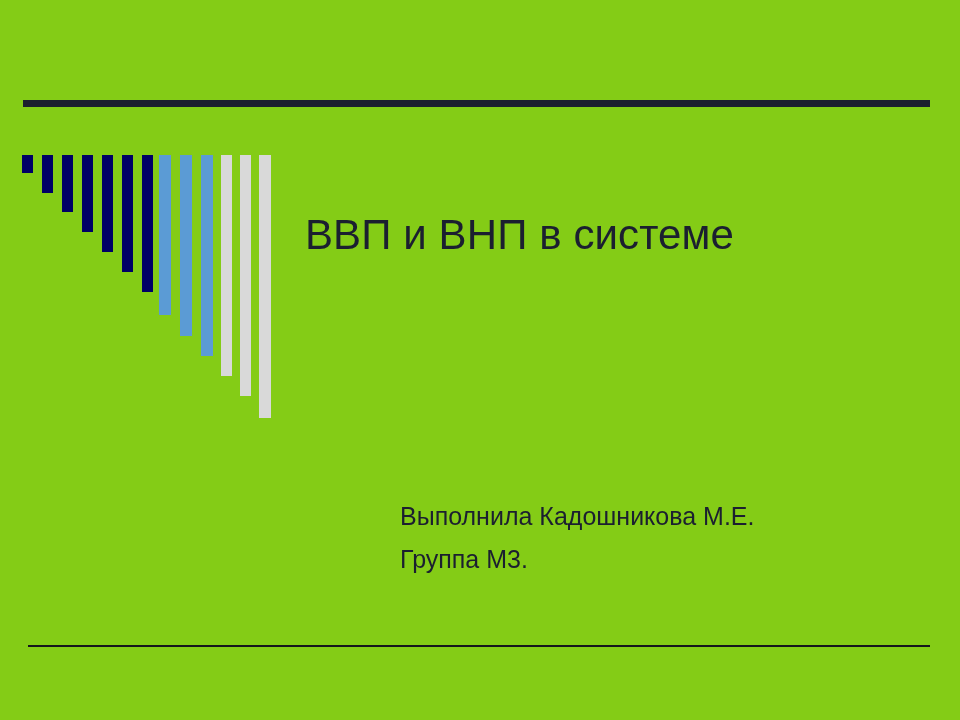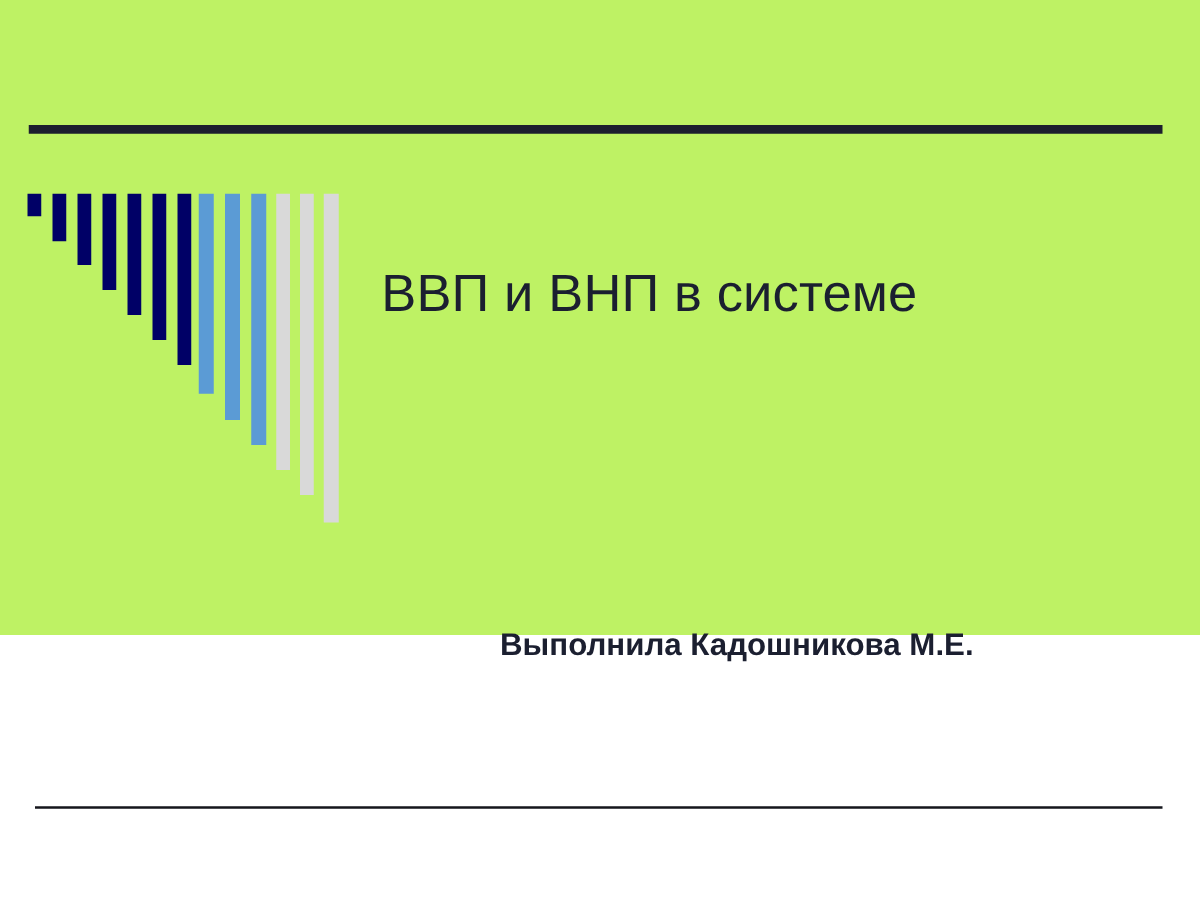--- a/index.html
+++ b/index.html
@@ -9,22 +9,22 @@
   }
   body {
     width: 960px;
     height: 720px;
     font-family: "Liberation Sans", sans-serif;
     overflow: hidden;
   }
   #slide {
     position: relative;
     width: 960px;
-    height: 508px;
-    background: #bef264;
+    height: 720px;
+    background: #84cc16;
   }
 
   
   .rule-top {
     position: absolute;
     left: 23px;
     top: 100px;
     width: 907px;
     height: 7px;
     background: #1c1f2e;
@@ -71,21 +71,21 @@
     position: absolute;
     left: 400px;
     top: 495px;
     width: 520px;
     font-size: 25px;
     line-height: 1.73;
     color: #1b1f30;
     font-weight: 400;
     text-align: left;
   }
-  .subtitle-line { display: block; white-space: nowrap; font-weight: bold; }
+  .subtitle-line { display: block; white-space: nowrap; }
 </style>
 </head>
 <body style="background: rgb(255, 255, 255);">
 
 <div id="slide">
 
   <div class="rule-top" style="background: rgb(28, 31, 46);"></div>
 
   <div class="bars">
       <div class="bar" style="left: 22px; top: 155px; width: 11px; height: 18px; background: rgb(0, 0, 102);"></div>
@@ -102,17 +102,18 @@
       <div class="bar" style="left: 240px; top: 155px; width: 11px; height: 241px; background: rgb(217, 217, 217);"></div>
       <div class="bar" style="left: 259px; top: 155px; width: 12px; height: 263px; background: rgb(217, 217, 217);"></div>
     </div>
 
   <div class="title" style="color: rgb(27, 31, 48);">
     <span class="title-line">ВВП и ВНП в системе</span>
   </div>
 
   <div class="subtitle" style="color: rgb(27, 31, 48);">
     <span class="subtitle-line">Выполнила Кадошникова М.Е.</span>
+    <span class="subtitle-line">Группа М3.</span>
   </div>
 
   <div class="rule-bottom" style="background: rgb(21, 22, 28);"></div>
 
 </div>
 
 </body></html>

